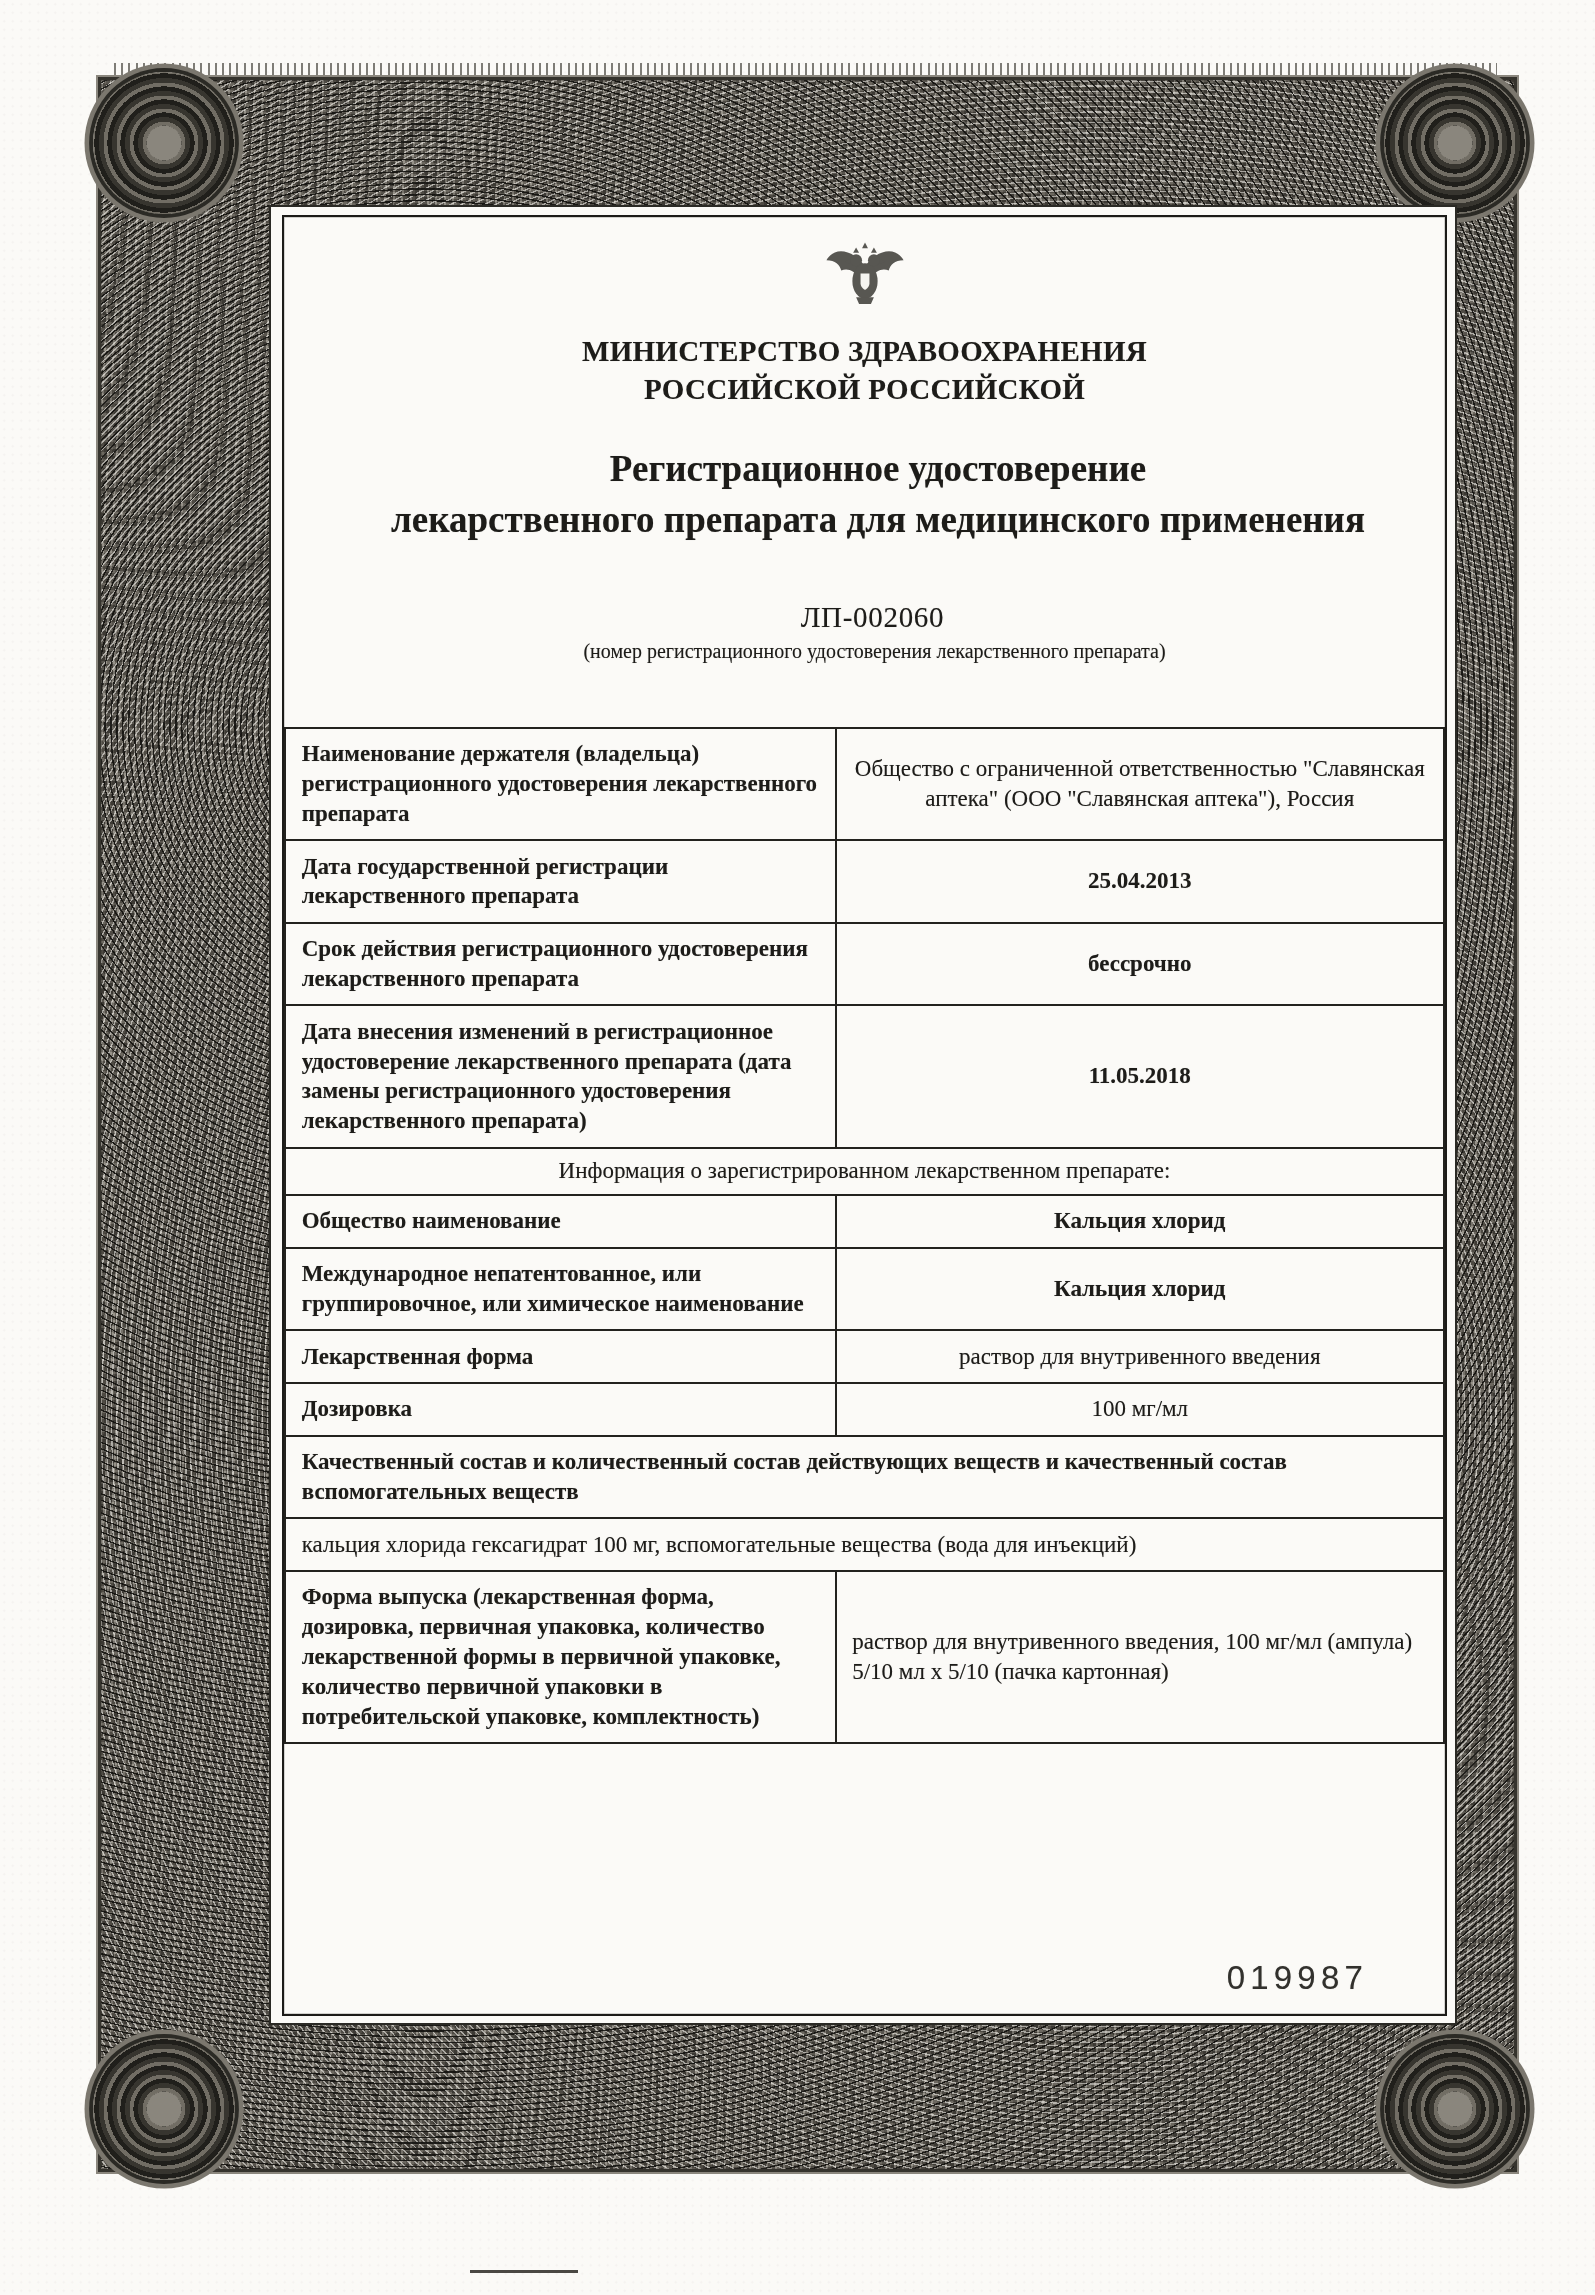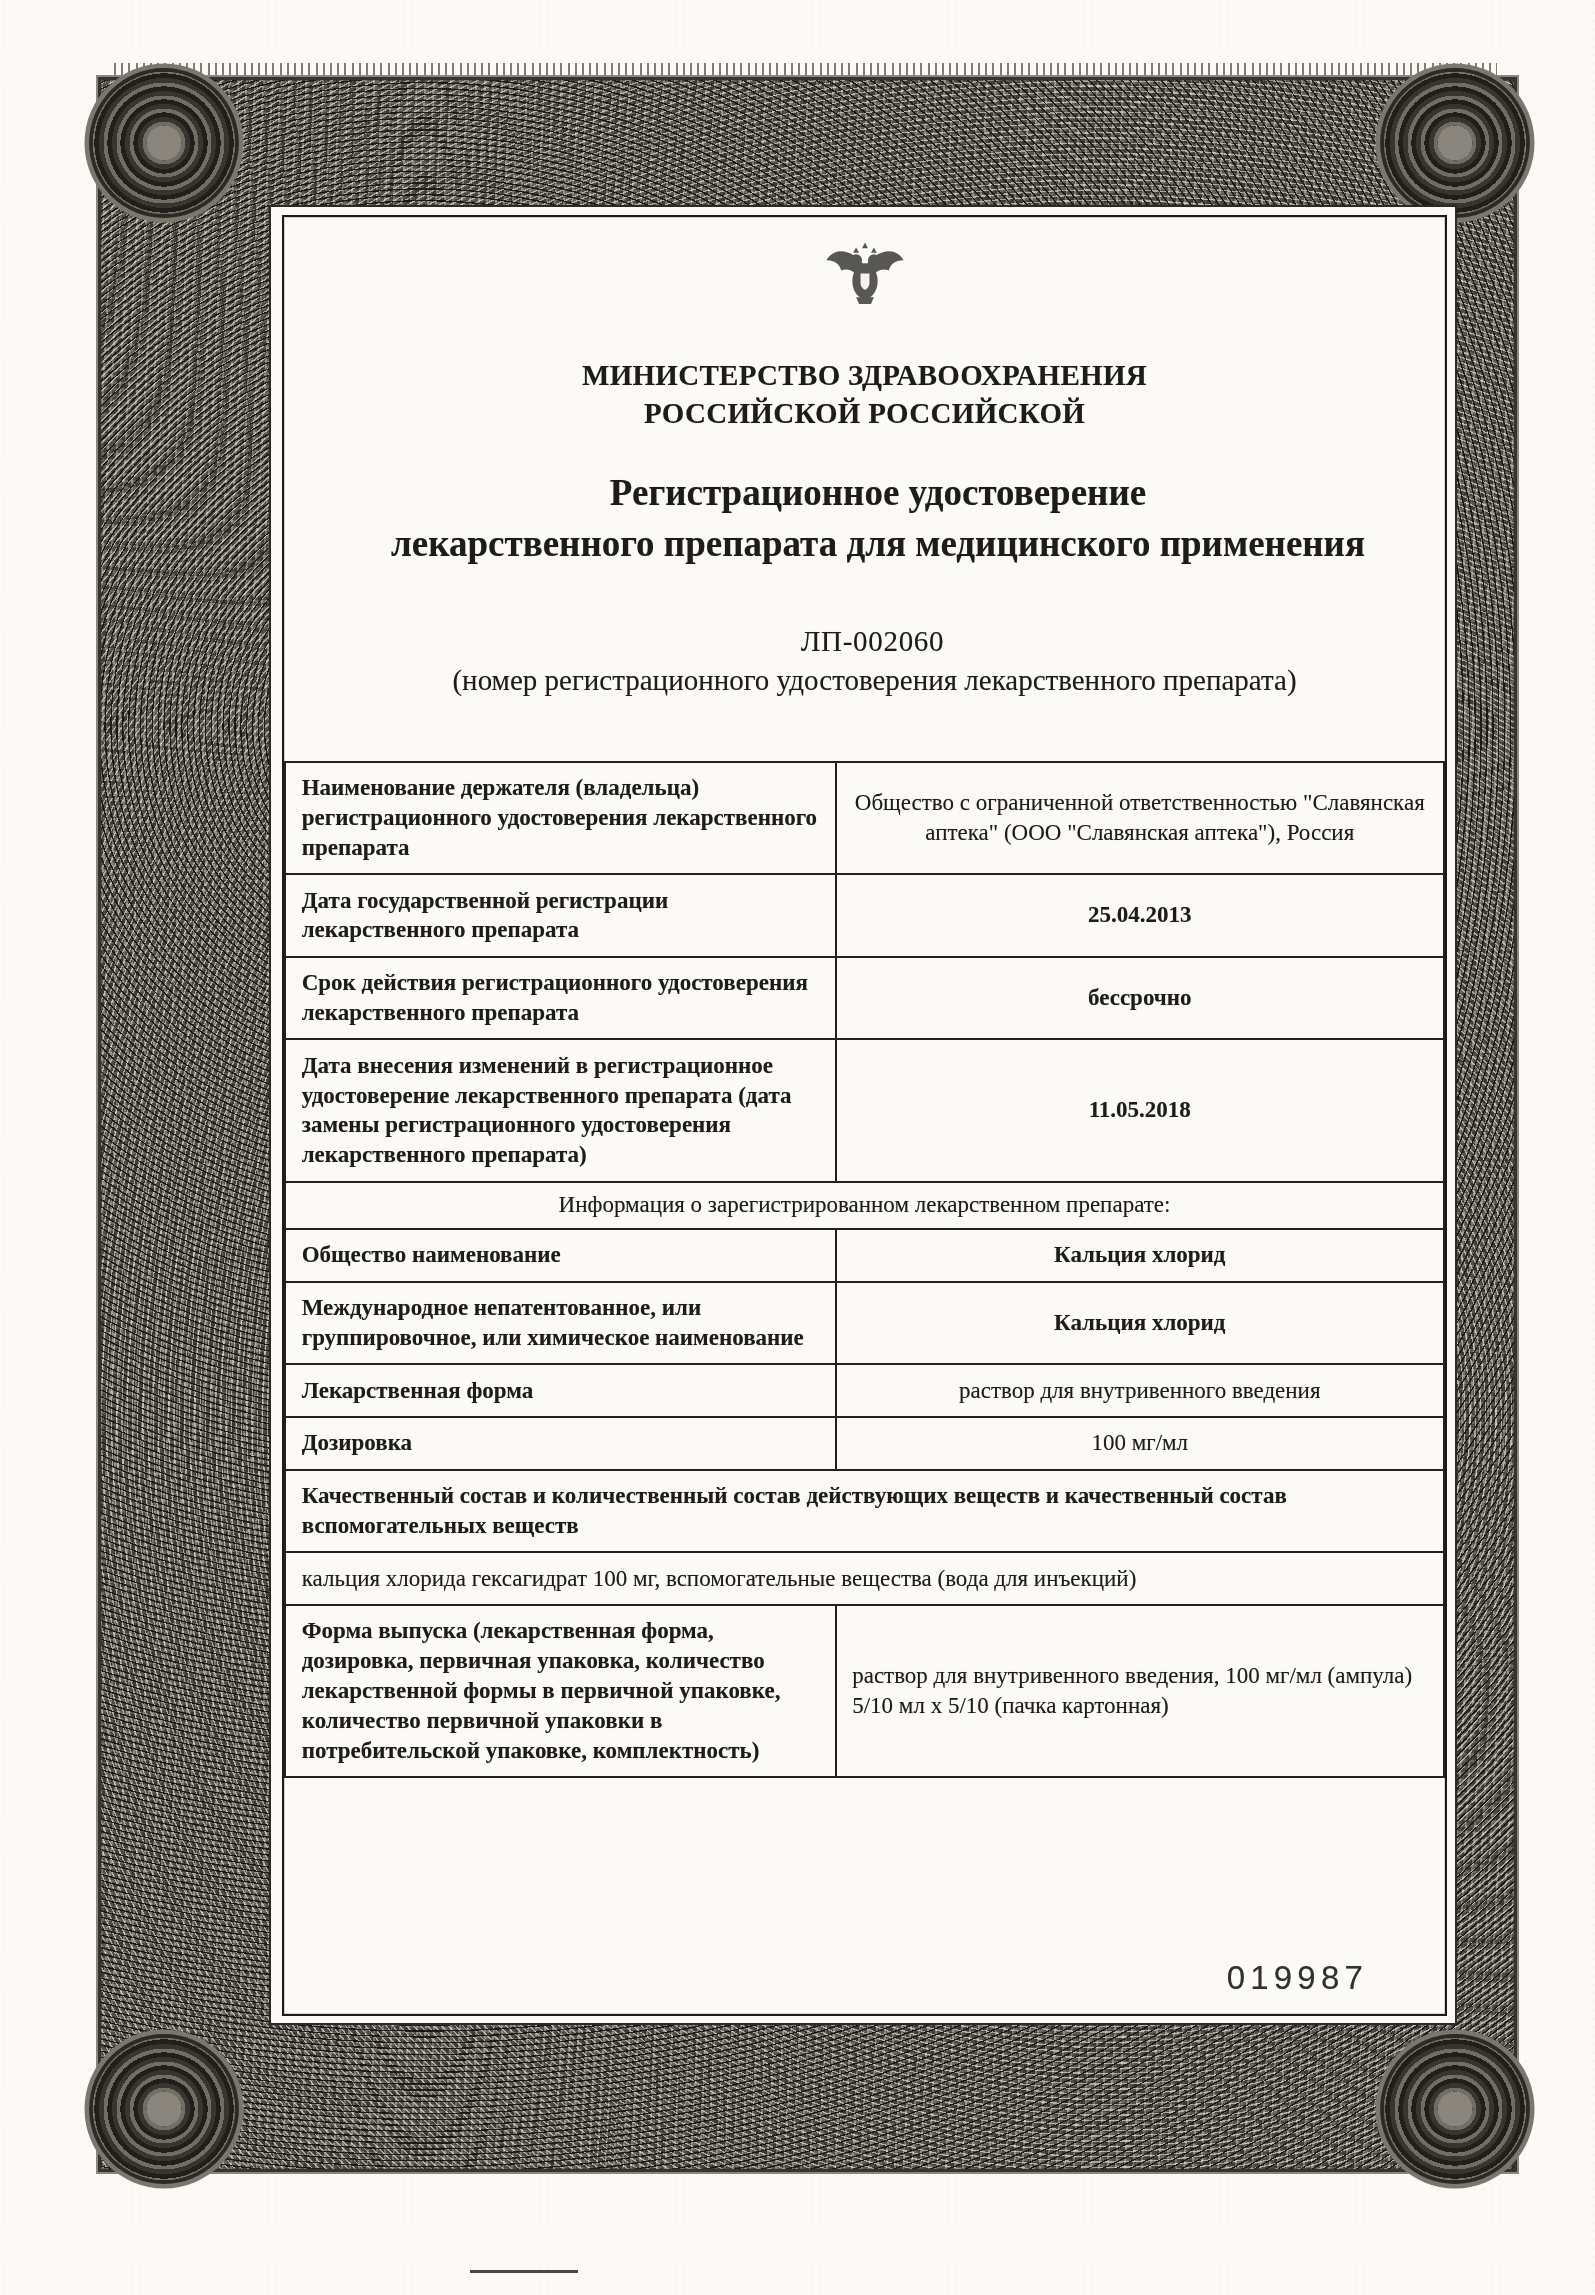--- a/index.html
+++ b/index.html
@@ -49,24 +49,24 @@
   
   .content{
     position:absolute;left:282px;top:215px;width:1165px;height:1801px;
     background:#fbfaf7;border:2.6px solid #1c1b18;
     box-shadow:inset 0 0 0 0.7px rgba(30,28,24,.25);
     text-align:center;
     text-shadow:0 0 0.7px rgba(40,38,34,.4);
     box-sizing:border-box;
   }
   .emblem{margin:18px auto 0;width:98px;height:89px;opacity:.92;}
-  .ministry{margin-top:33px;font-weight:bold;font-size:29px;line-height:1.3;letter-spacing:0.3px;}
+  .ministry{margin-top:9px;font-weight:bold;font-size:29px;line-height:1.3;letter-spacing:0.3px;}
   .title{margin-top:35px;font-weight:bold;font-size:37px;line-height:1.38;padding-left:27px;}
   .regnum{margin-top:56px;font-weight:normal;font-size:29px;letter-spacing:0.7px;margin-left:16px;}
-  .caption{margin-top:5.2px;font-size:29px;padding-left:20px;}
+  .caption{margin-top:5.2px;font-size:20px;padding-left:20px;}
   table.cert{
     margin-top:64px;width:100%;border-collapse:collapse;
     font-size:23px;line-height:1.3;
   }
   table.cert td{
     border:2px solid #23221e;padding:10.4px 15.7px;vertical-align:middle;
   }
   td.lbl{font-weight:bold;text-align:left;}
   td.val{text-align:center;}
   td.val.b{font-weight:bold;}

